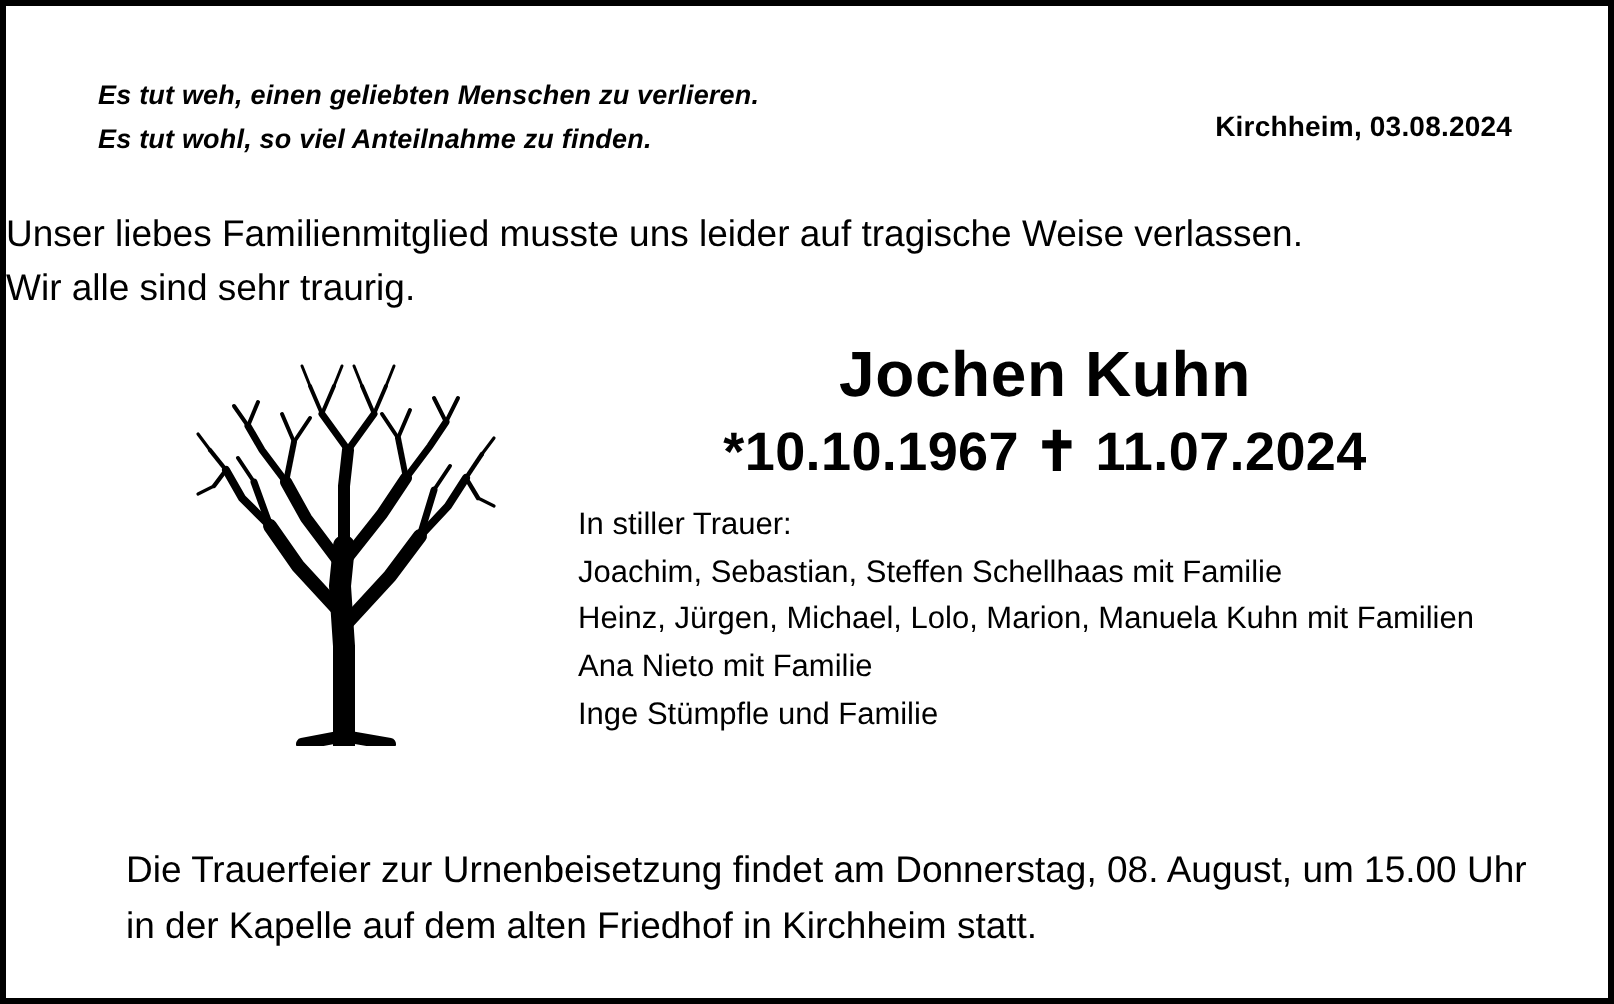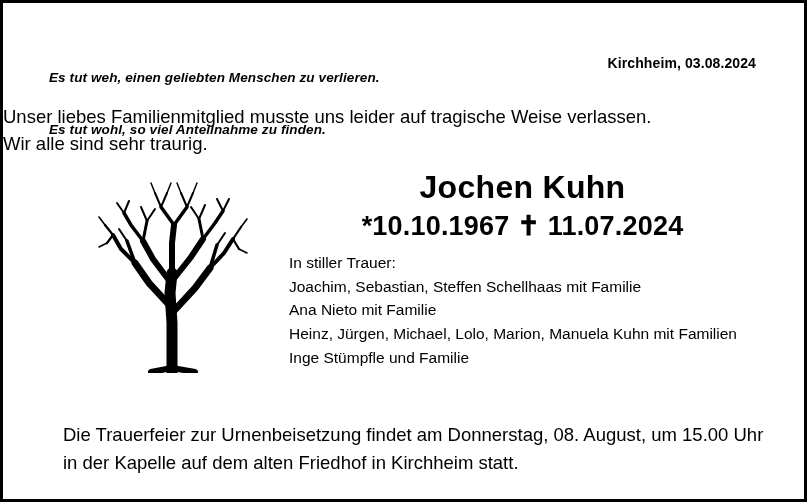--- a/index.html
+++ b/index.html
@@ -25,21 +25,20 @@
     left: 46px;
     top: 34px;
     font-style: italic;
     font-weight: bold;
     font-size: 13.5px;
     line-height: 1.62;
     letter-spacing: 0.1px;
   }
   .epitaph div {
     white-space: nowrap;
-    margin-top: 30px;
   }
   .place-date {
     position: absolute;
     right: 48px;
     top: 52px;
     font-size: 14px;
     font-weight: 600;
     letter-spacing: 0.1px;
     margin-left: 20px;
   }
@@ -186,22 +185,22 @@
   </div>
 
   <div class="name-block">
     <div class="deceased-name">Jochen Kuhn</div>
     <div class="dates">*10.10.1967  ✝ 11.07.2024</div>
   </div>
 
   <div class="mourners">
     <div>In stiller Trauer:</div>
     <div>Joachim, Sebastian, Steffen Schellhaas mit Familie</div>
+    <div>Heinz, Jürgen, Michael, Lolo, Marion, Manuela Kuhn mit Familien</div>
     <div>Ana Nieto mit Familie</div>
-    <div>Heinz, Jürgen, Michael, Lolo, Marion, Manuela Kuhn mit Familien</div>
     <div>Inge Stümpfle und Familie</div>
   </div>
 
   <div class="funeral">
     <div>Die Trauerfeier zur Urnenbeisetzung findet am Donnerstag, 08. August, um 15.00 Uhr</div>
     <div>in der Kapelle auf dem alten Friedhof in Kirchheim statt.</div>
   </div>
 
 </div>
 

